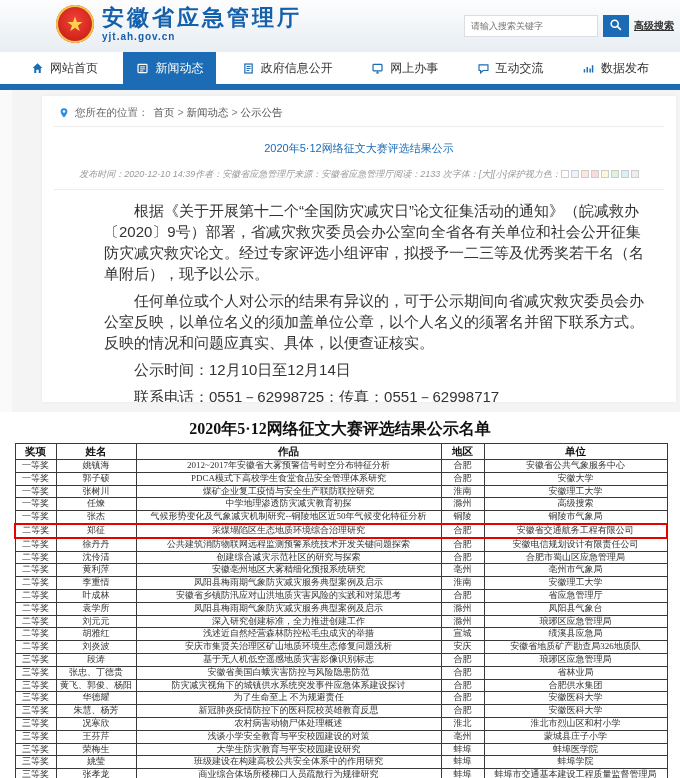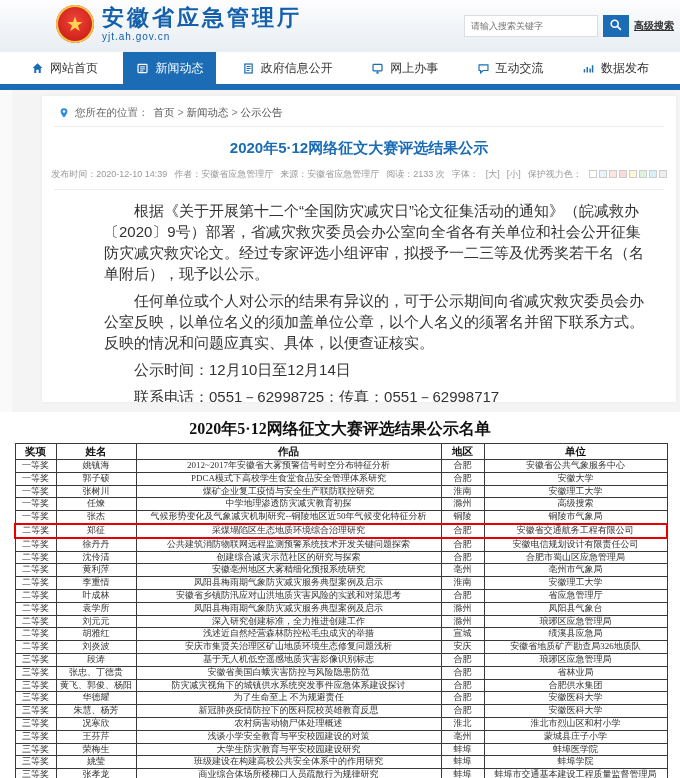--- a/index.html
+++ b/index.html
@@ -8,21 +8,21 @@
   
   .topbar{height:52px;position:relative;
           background:linear-gradient(180deg,#fdfdfe 0%,#eef2f6 70%,#e9eef3 100%);}
   .logo-wrap{position:absolute;left:56px;top:5px;display:flex;align-items:center;gap:8px;}
   .emblem{width:38px;height:38px;border-radius:50%;
           background:radial-gradient(circle at 50% 42%,#f0433a 0%,#d5281e 55%,#b01b12 100%);
           display:flex;align-items:center;justify-content:center;
           color:#ffd34d;font-size:20px;line-height:1;box-shadow:0 0 0 2px #f3c84c inset;}
   .site-name{font-family:"Liberation Serif","DejaVu Serif",serif;font-weight:bold;
              font-size:22px;letter-spacing:3px;color:#1460ab;line-height:1.05;text-align:right;}
-  .site-url{font-size:10px;font-weight:normal;color:#1460ab;letter-spacing:1px;margin-top:1px;}
+  .site-url{font-size:10px;font-weight:bold;color:#1460ab;letter-spacing:1px;margin-top:1px;}
   .search{position:absolute;right:6px;top:15px;display:flex;align-items:center;gap:5px;}
   .search input{width:120px;height:20px;border:1px solid #d9dee3;font-size:9px;
                 padding:0 6px;color:#333;background:#fff;outline:none;}
   .search button{width:26px;height:22px;border:none;background:#1b6cb5;color:#fff;
                  display:flex;align-items:center;justify-content:center;cursor:pointer;padding:0;}
   .adv-link{font-size:10px;font-weight:bold;color:#333;text-decoration:underline;cursor:pointer;}
   
   nav{height:32px;background:#fff;display:flex;align-items:stretch;
       justify-content:space-between;padding:0 18px;}
   .nav-item{display:flex;align-items:center;gap:6px;padding:0 13px;font-size:12px;
@@ -35,24 +35,24 @@
   .content-bg{height:322px;background:#f4f4f4;border-left:12px solid #fafafa;
               box-sizing:border-box;overflow:hidden;}
   .card{margin:6px 4px 0 30px;background:#fff;height:306px;overflow:hidden;
         box-shadow:0 0 3px rgba(0,0,0,.05);}
   .breadcrumb{display:flex;align-items:center;gap:5px;padding:10px 16px 6px;
               font-size:10.5px;color:#666;}
   .breadcrumb a{color:#555;text-decoration:none;cursor:pointer;}
   .crumb-sep{color:#888;}
   .pin{color:#2a8de0;display:flex;}
   .divider{border-top:1px solid #ececec;margin:0 12px;}
-  .art-title{text-align:center;color:#1b6cb5;font-size:15px;font-weight:bold;
+  .art-title{text-align:center;color:#1b6cb5;font-size:11px;font-weight:normal;
              margin:10px 0 0;line-height:22px;}
-  .meta{display:flex;justify-content:center;align-items:center;gap:7px;
-        font-size:9px;color:#999;margin-top:9px;height:12px;}
+  .meta{display:flex;justify-content:center;align-items:center;
+        font-size:9px;color:#999;margin-top:9px;height:12px;font-style:italic;}
   .meta .fs-opt{cursor:pointer;color:#999;}
   .swatches{display:flex;gap:2px;}
   .swatch{width:8px;height:8px;border:1px solid #ccc;box-sizing:border-box;cursor:pointer;}
   .divider2{border-top:1px solid #ececec;margin:9px 12px 0;}
   .paras{padding:10px 24px 0 62px;font-size:15px;color:#333;}
   .paras p{margin:0 0 6px;line-height:21px;text-indent:2em;}
   .sig{text-align:right;padding-right:28px;font-size:11px;color:#333;margin-top:8px;}
   
   .table-section{background:#fff;padding-top:5px;}
   .tbl-title{font-family:"Liberation Serif","DejaVu Serif",serif;font-weight:bold;

